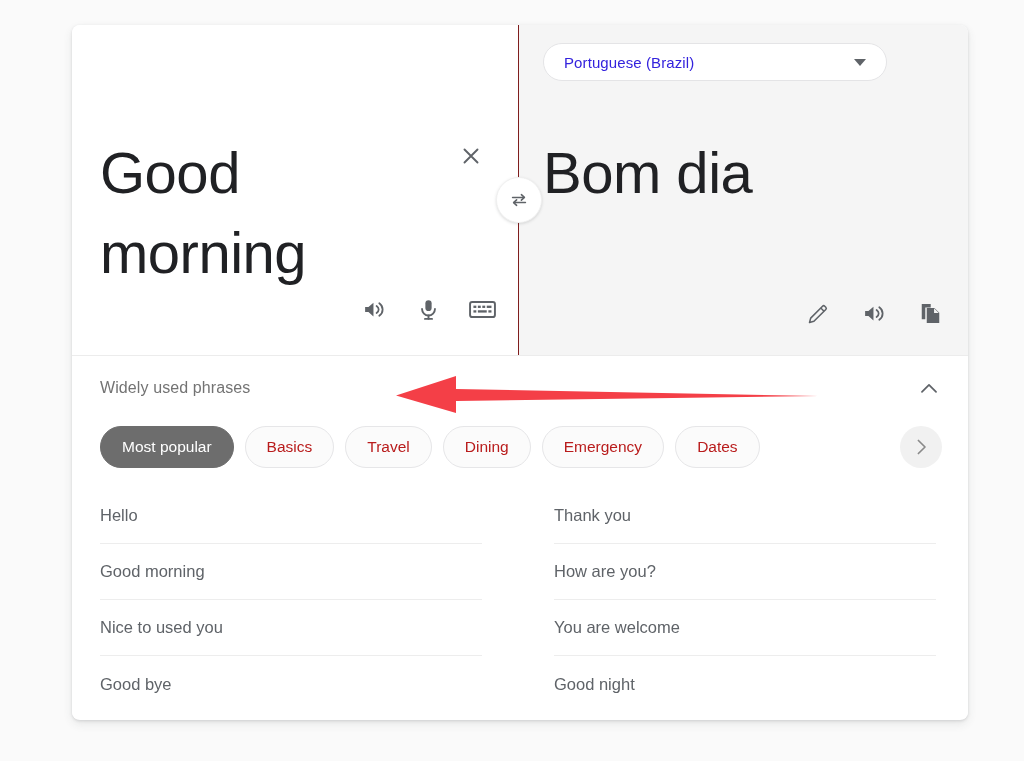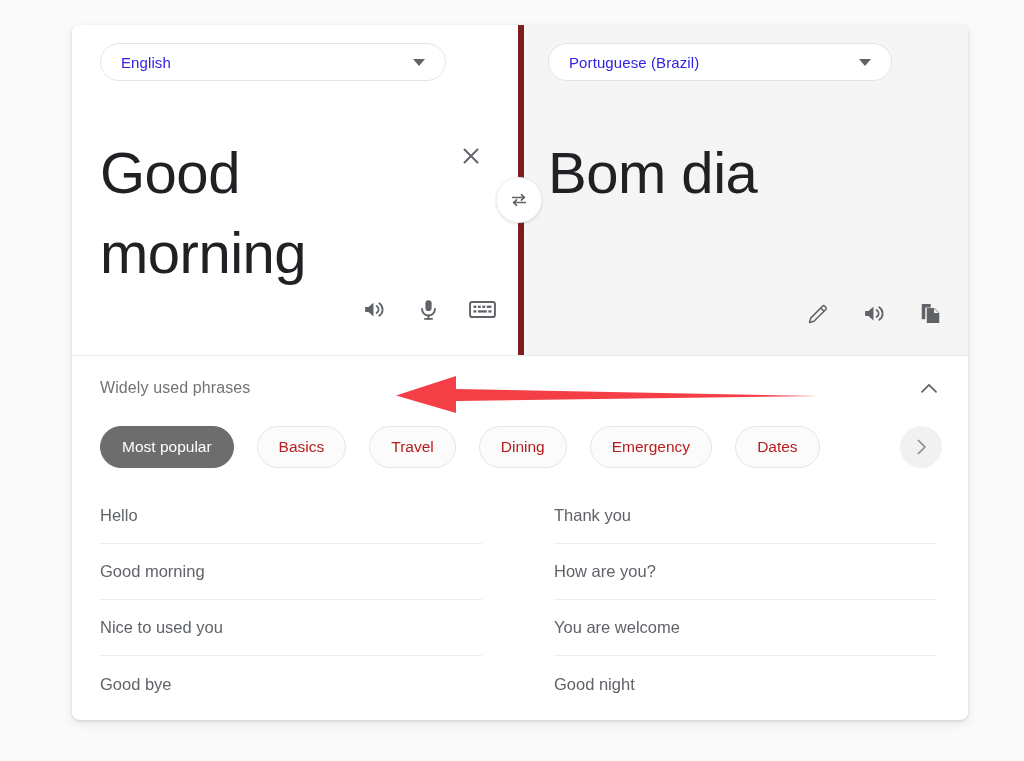--- a/index.html
+++ b/index.html
@@ -19,21 +19,21 @@
     background: #ffffff;
     border-radius: 8px;
     box-shadow: 0 1px 3px rgba(60,64,67,.16), 0 4px 10px rgba(60,64,67,.10);
     overflow: hidden;
   }
 
   
   .panes { position: relative; height: 330px; display: flex; }
   .pane { position: relative; }
   .pane-source { width: 446px; background: #ffffff; }
-  .pane-target { width: 450px; background: #f5f5f5; border-left: 6px solid #7f1d1d; }
+  .pane-target { width: 450px; background: #f5f5f5; border-left: 1px solid #7f1d1d; }
 
   .lang-chip {
     position: absolute; top: 18px;
     height: 38px; border: 1px solid #e4e4e6;
     border-radius: 19px; background: #fff;
     display: flex; align-items: center;
     padding: 0 14px 0 20px;
     cursor: pointer;
   }
   .pane-source .lang-chip { left: 28px; width: 346px; }
@@ -105,21 +105,21 @@
   .collapse-btn {
     position: absolute; right: 24px; top: 18px;
     width: 30px; height: 30px;
     display: flex; align-items: center; justify-content: center;
     cursor: pointer; color: #5f6368;
   }
 
   .chips {
     position: relative;
     display: flex; align-items: center;
-    gap: 23px;
+    gap: 11px;
     padding: 0 28px;
     height: 54px;
     overflow: hidden;
   }
   .chip {
     height: 42px;
     border-radius: 21px;
     border: 1px solid #e6e6e8;
     background: #fbfbfb;
     color: #b91c1c;
@@ -174,24 +174,20 @@
 <body>
 
 <div id="page">
 
   <div class="card">
 
     <div class="panes">
 
       <div class="pane pane-source">
 
-        <div class="lang-chip">
-          <span class="lang-label">English</span>
-          <span class="caret"></span>
-        </div>
 
         <div class="big-text">Good morning</div>
 
         <div class="close-x">
           <svg width="26" height="26" viewBox="0 0 26 26" aria-hidden="true">
             <path d="M6.5 6.5 L19.5 19.5 M19.5 6.5 L6.5 19.5" stroke="currentColor" stroke-width="1.9" stroke-linecap="round"></path>
           </svg>
         </div>
 
         <div class="icon-row">

